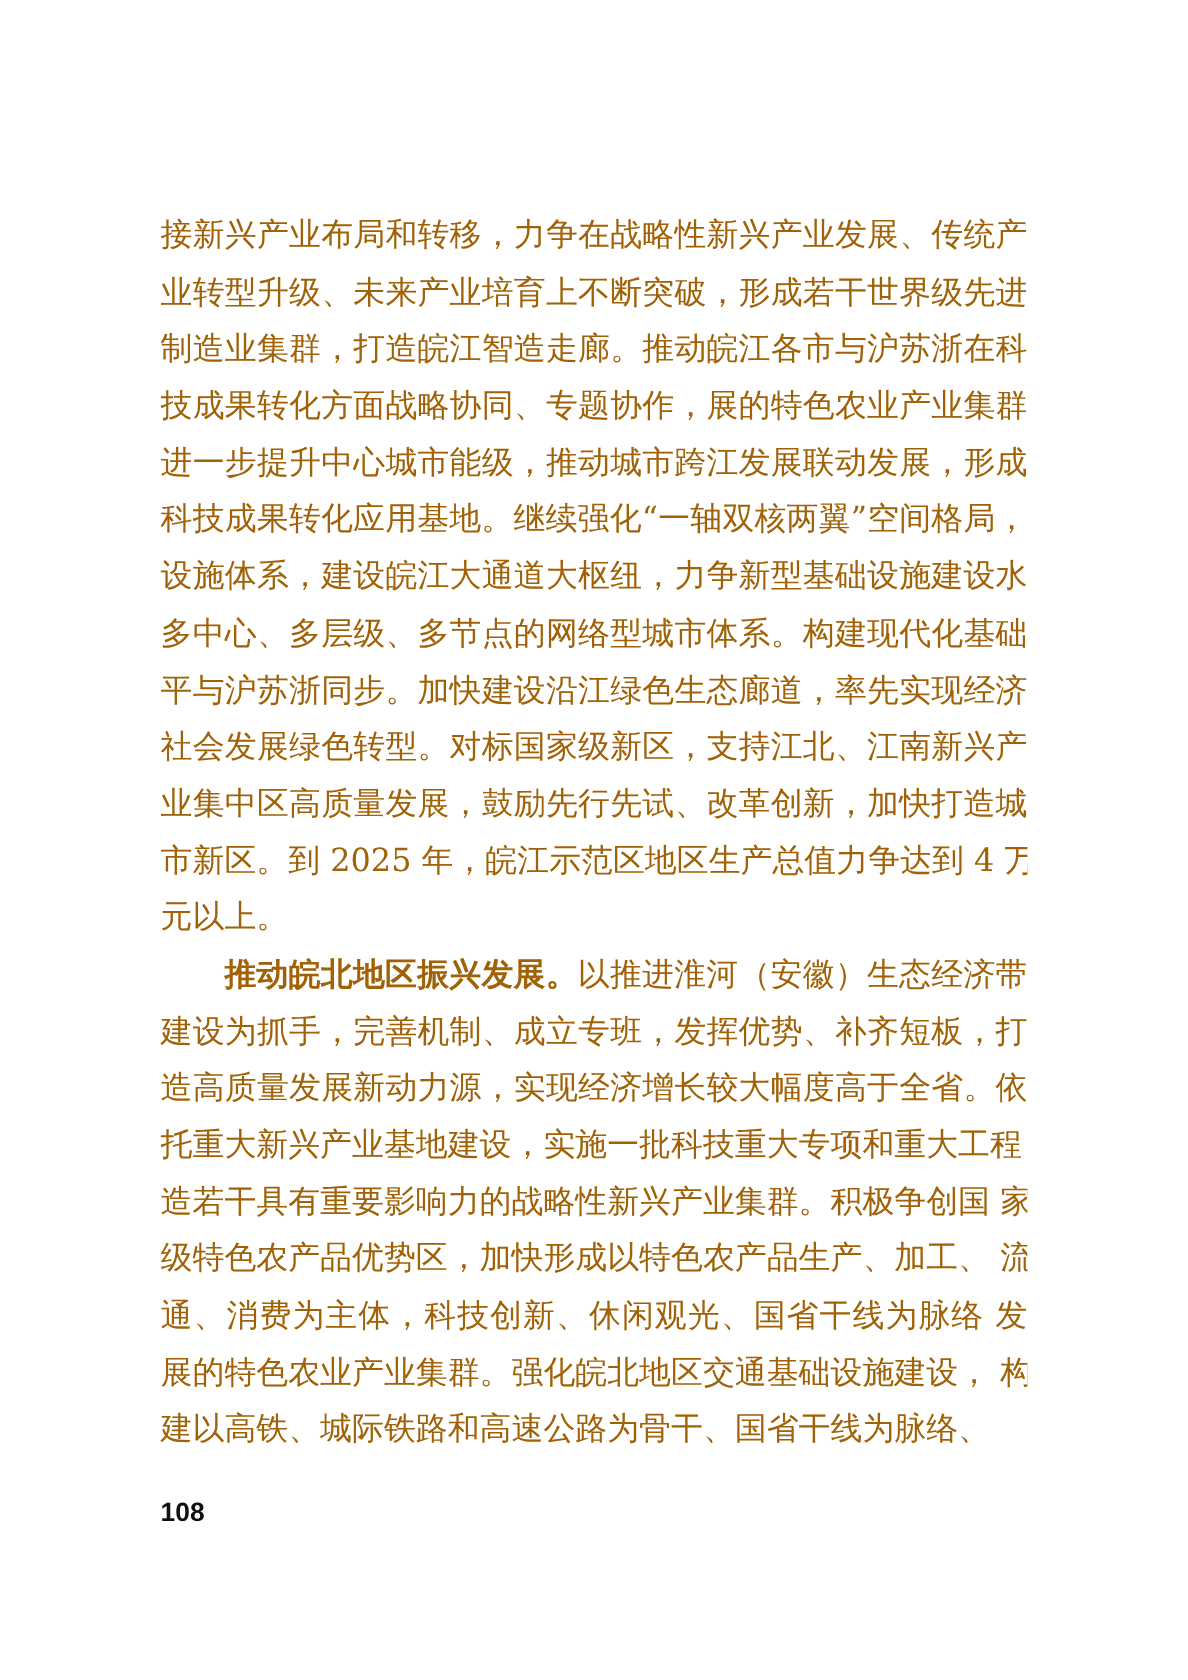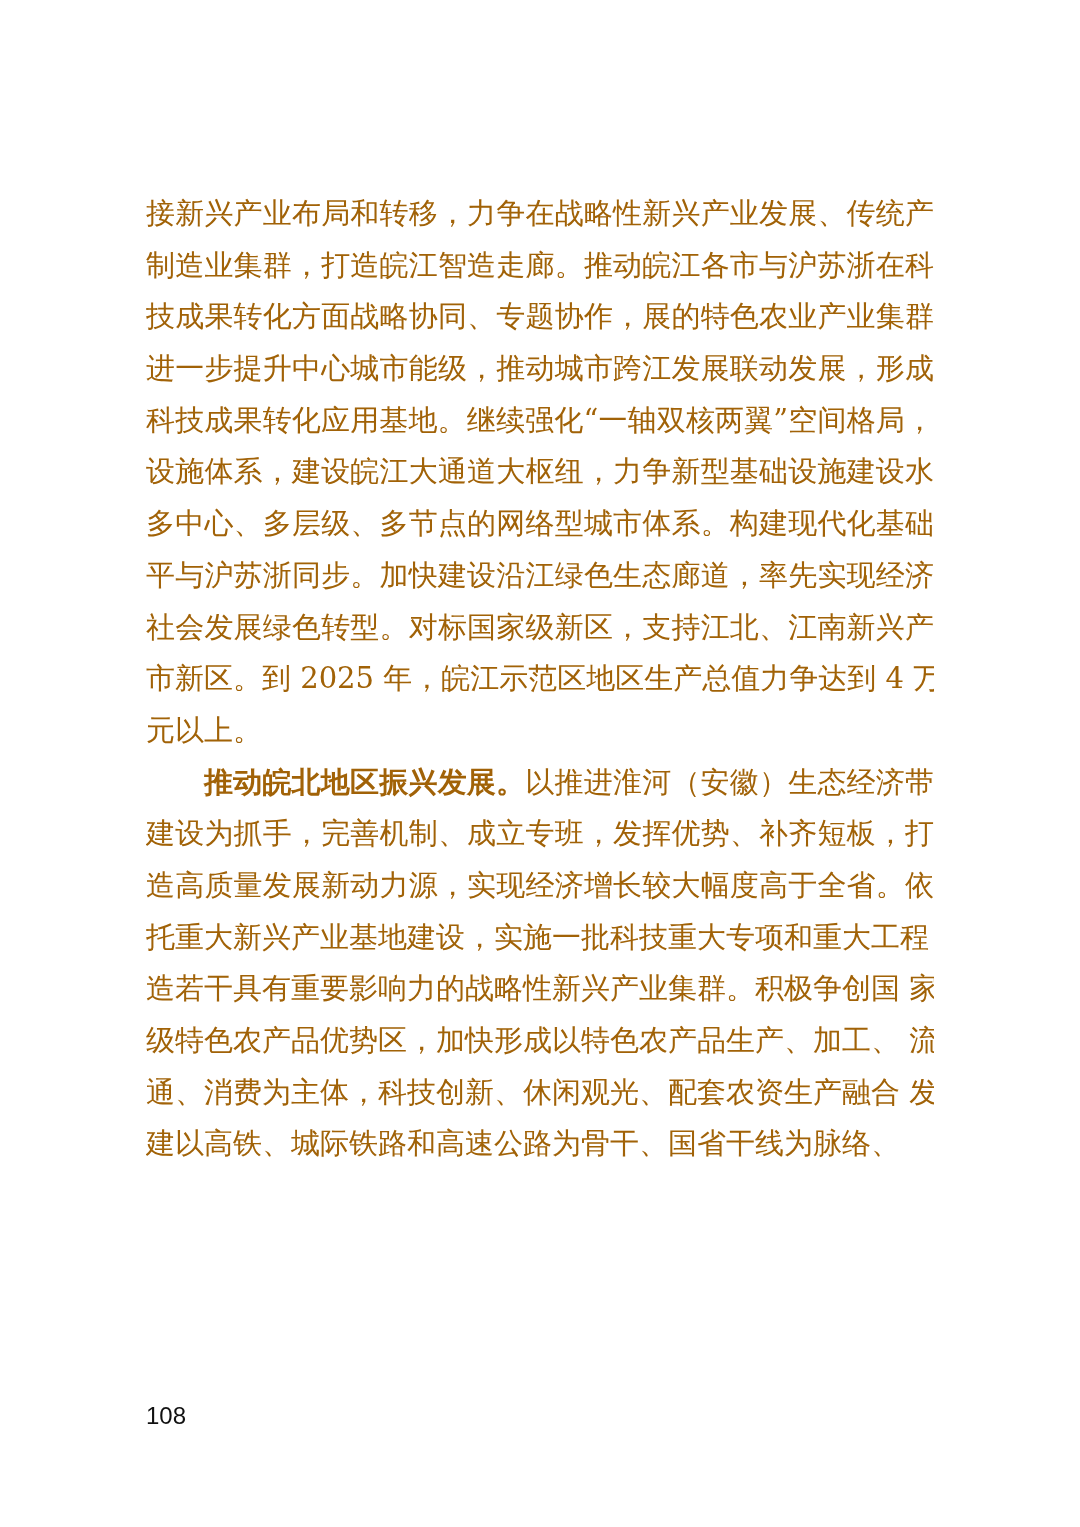--- a/index.html
+++ b/index.html
@@ -14,44 +14,47 @@
     color: #a16207;
     white-space: nowrap;
     text-align: justify;
     text-align-last: justify;
     overflow: hidden;
   }
   .line.short { text-align: center; text-align-last: left; }
   .line .b { font-weight: bold; font-family: "DejaVu Sans", sans-serif; }
   .indent { padding-left: 58px; }
   .page-number {
-    position: absolute; left: 146px; top: 1402px;
+    position: absolute; left: 146px; top: 1362px;
     font-family: "Liberation Sans", "DejaVu Sans", sans-serif;
-    font-size: 24px; color: #111;
+    font-size: 24px; color: #111; font-weight: bold;
   }
 </style>
 </head>
 <body>
 
 <div class="page">
   <div class="body-text">
     <div class="line">接新兴产业布局和转移，力争在战略性新兴产业发展、传统产</div>
+    <div class="line">业转型升级、未来产业培育上不断突破，形成若干世界级先进</div>
     <div class="line">制造业集群，打造皖江智造走廊。推动皖江各市与沪苏浙在科</div>
     <div class="line">技成果转化方面战略协同、专题协作，展的特色农业产业集群</div>
     <div class="line">进一步提升中心城市能级，推动城市跨江发展联动发展，形成</div>
     <div class="line">科技成果转化应用基地。继续强化“一轴双核两翼”空间格局，</div>
     <div class="line">设施体系，建设皖江大通道大枢纽，力争新型基础设施建设水</div>
     <div class="line">多中心、多层级、多节点的网络型城市体系。构建现代化基础</div>
     <div class="line">平与沪苏浙同步。加快建设沿江绿色生态廊道，率先实现经济</div>
     <div class="line">社会发展绿色转型。对标国家级新区，支持江北、江南新兴产</div>
+    <div class="line">业集中区高质量发展，鼓励先行先试、改革创新，加快打造城</div>
     <div class="line">市新区。到 2025 年，皖江示范区地区生产总值力争达到 4 万亿</div>
     <div class="line short">元以上。</div>
     <div class="line indent"><span class="b">推动皖北地区振兴发展。</span><span>以推进淮河（安徽）生态经济带</span></div>
     <div class="line">建设为抓手，完善机制、成立专班，发挥优势、补齐短板，打</div>
     <div class="line">造高质量发展新动力源，实现经济增长较大幅度高于全省。依</div>
     <div class="line">托重大新兴产业基地建设，实施一批科技重大专项和重大工程， 打</div>
     <div class="line">造若干具有重要影响力的战略性新兴产业集群。积极争创国 家</div>
     <div class="line">级特色农产品优势区，加快形成以特色农产品生产、加工、 流</div>
-    <div class="line">通、消费为主体，科技创新、休闲观光、配套农资生产融合 发</div>
+    <div class="line">通、消费为主体，科技创新、休闲观光、国省干线为脉络 发</div>
+    <div class="line">展的特色农业产业集群。强化皖北地区交通基础设施建设， 构</div>
     <div class="line short">建以高铁、城际铁路和高速公路为骨干、国省干线为脉络、</div>
   </div>
   <div class="page-number">108</div>
 </div>
 
 </body></html>

